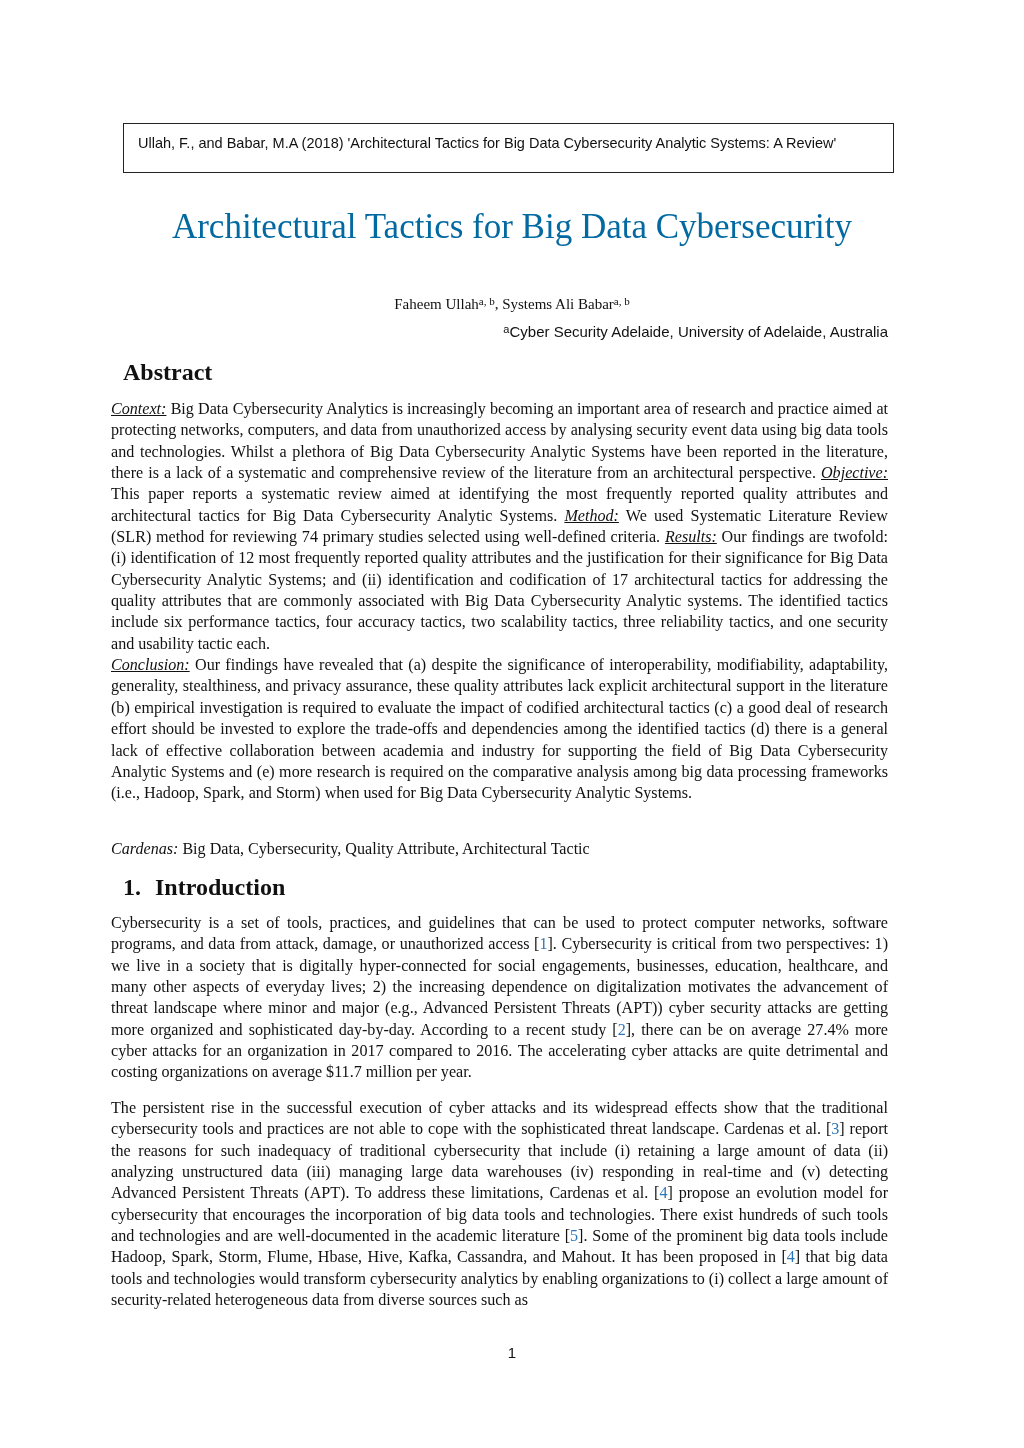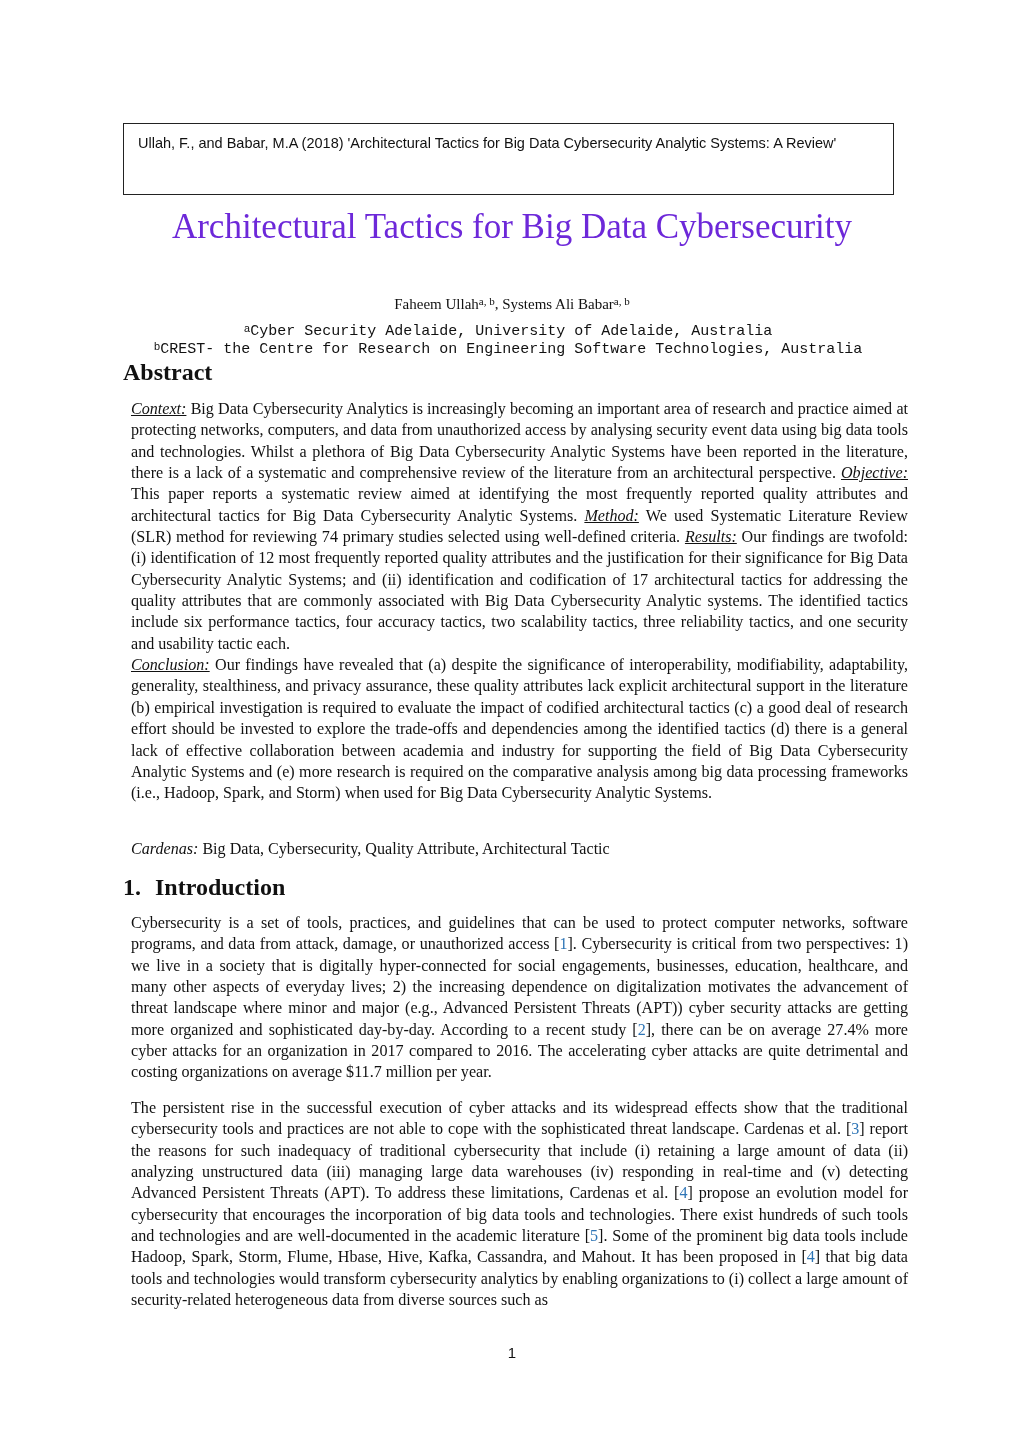--- a/index.html
+++ b/index.html
@@ -1,43 +1,43 @@
 <!DOCTYPE html>
 <html><head>
 <meta charset="utf-8">
 <style>
   html, body { margin: 0; padding: 0; background: #ffffff; }
   body { width: 1024px; height: 1448px; position: relative; overflow: hidden; color: #111; }
   .page { position: absolute; left: 0; top: 0; width: 1024px; height: 1448px; }
   .cite-box {
-    position: absolute; left: 123px; top: 123px; width: 771px; height: 72px;
+    position: absolute; left: 123px; top: 123px; width: 771px; height: 50px;
     border: 1.5px solid #222; box-sizing: border-box;
     font-family: "Liberation Sans", "DejaVu Sans", sans-serif; font-size: 14.5px;
     line-height: 22px; padding: 8px 14px; color: #111;
   }
   .title {
     position: absolute; left: 123px; width: 778px; top: 207px;
     text-align: center; font-family: "Liberation Serif", serif; font-size: 35px; line-height: 40px;
-    color: #6d28d9;
+    color: #0369a1;
   }
   .authors {
     position: absolute; left: 123px; width: 778px; top: 295px;
     text-align: center; font-family: "Liberation Serif", serif; font-size: 15px; line-height: 18px;
   }
   .affil {
-    position: absolute; left: 119px; width: 778px; top: 323px;
-    text-align: center; font-family: Liberation Mono, monospace; font-size: 15px; line-height: 18px;
+    position: absolute; left: 110px; width: 778px; top: 323px;
+    text-align: right; font-family: Liberation Sans, sans-serif; font-size: 15px; line-height: 18px;
   }
   sup { font-size: 11px; vertical-align: top; position: relative; top: -3px; }
   .abstract-heading {
     position: absolute; left: 123px; top: 360px;
     font-family: "Liberation Serif", serif; font-weight: bold; font-size: 24px; line-height: 24px;
   }
   .body-text {
-    position: absolute; left: 131px; width: 777px;
+    position: absolute; left: 111px; width: 777px;
     font-family: "Liberation Serif", serif; font-size: 16.1px; line-height: 21.35px;
     text-align: justify; color: #111;
   }
   .lbl { font-style: italic; text-decoration: underline; }
   .kw-lbl { font-style: italic; }
   .section-heading {
     position: absolute; left: 123px; top: 875px;
     font-family: "Liberation Serif", serif; font-weight: bold; font-size: 24px; line-height: 24px;
   }
   .section-heading .num { display: inline-block; width: 32px; }
@@ -59,21 +59,20 @@
   <div class="title">
     <div>Architectural Tactics for Big Data Cybersecurity</div>
   </div>
 
   <div class="authors">
     <span>Faheem Ullah</span><sup>a, b</sup><span>, </span><span>Systems Ali Babar</span><sup>a, b</sup>
   </div>
 
   <div class="affil">
     <div><sup>a</sup><span>Cyber Security Adelaide, University of Adelaide, Australia</span></div>
-    <div><sup>b</sup><span>CREST- the Centre for Research on Engineering Software Technologies, Australia</span></div>
   </div>
 
   <div class="abstract-heading">Abstract</div>
 
   <div class="body-text" style="top: 398px;"><span class="lbl">Context:</span><span> Big Data Cybersecurity Analytics is increasingly becoming an important area of research and practice aimed at protecting networks, computers, and data from unauthorized access by analysing security event data using big data tools and technologies. Whilst a plethora of Big Data Cybersecurity Analytic Systems have been reported in the literature, there is a lack of a systematic and comprehensive review of the literature from an architectural perspective. </span><span class="lbl">Objective:</span><span> This paper reports a systematic review aimed at identifying the most frequently reported quality attributes and architectural tactics for Big Data Cybersecurity Analytic Systems. </span><span class="lbl">Method:</span><span> We used Systematic Literature Review (SLR) method for reviewing 74 primary studies selected using well-defined criteria. </span><span class="lbl">Results:</span><span> Our findings are twofold: (i) identification of 12 most frequently reported quality attributes and the justification for their significance for Big Data Cybersecurity Analytic Systems; and (ii) identification and codification of 17 architectural tactics for addressing the quality attributes that are commonly associated with Big Data Cybersecurity Analytic systems. The identified tactics include six performance tactics, four accuracy tactics, two scalability tactics, three reliability tactics, and one security and usability tactic each.</span>
     <br><span class="lbl">Conclusion:</span><span> Our findings have revealed that (a) despite the significance of interoperability, modifiability, adaptability, generality, stealthiness, and privacy assurance, these quality attributes lack explicit architectural support in the literature (b) empirical investigation is required to evaluate the impact of codified architectural tactics (c) a good deal of research effort should be invested to explore the trade-offs and dependencies among the identified tactics (d) there is a general lack of effective collaboration between academia and industry for supporting the field of Big Data Cybersecurity Analytic Systems and (e) more research is required on the comparative analysis among big data processing frameworks (i.e., Hadoop, Spark, and Storm) when used for Big Data Cybersecurity Analytic Systems.</span></div>
 
   <div class="body-text" style="top: 838px;"><span class="kw-lbl">Cardenas:</span><span> Big Data, Cybersecurity, Quality Attribute, Architectural Tactic</span></div>
 
   <div class="section-heading"><span class="num">1.</span><span>Introduction</span></div>

